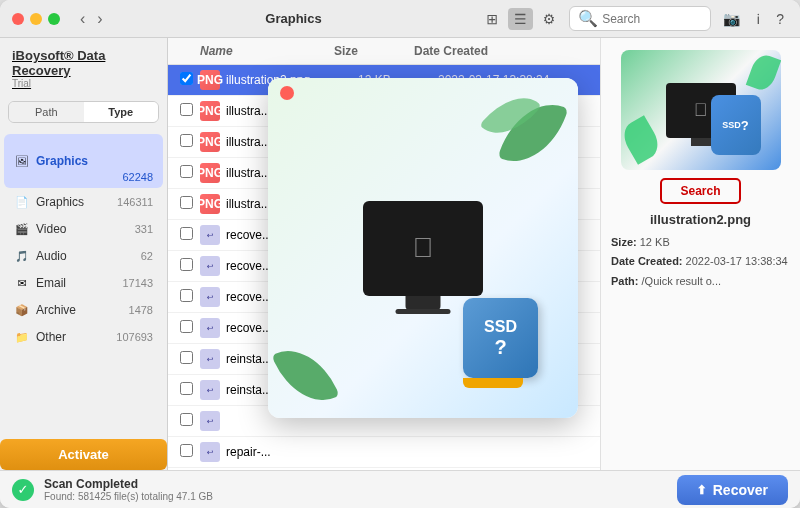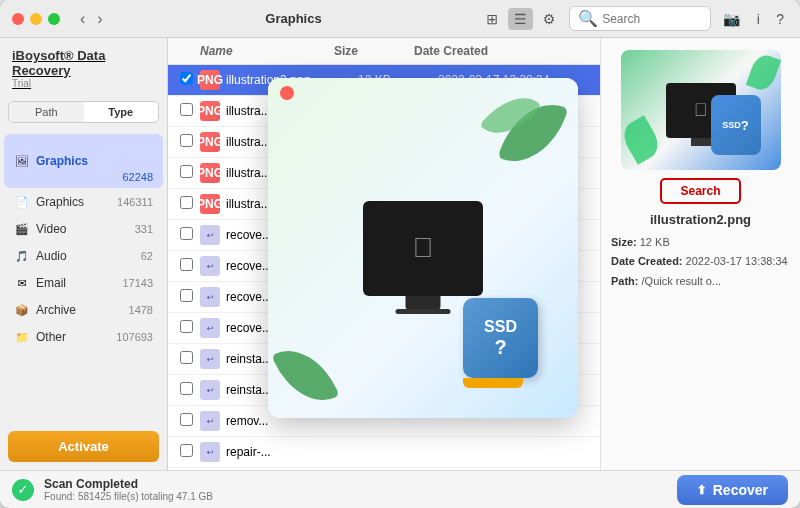--- a/index.html
+++ b/index.html
@@ -217,21 +217,20 @@
     .sidebar-item-count {
       font-size: 11px;
       color: #888;
     }
     .sidebar-item.active .sidebar-item-count {
       color: #2255cc;
       margin-top: 32px;
     }
 
     .sidebar-activate {
-      margin: 8px;
     }
     .activate-btn {
       width: 100%;
       padding: 8px 0;
       background: linear-gradient(to bottom, #f5a623, #e09010);
       border: none;
       border-radius: 6px;
       color: #fff;
       font-size: 13px;
       font-weight: 600;
@@ -833,21 +832,20 @@
         <div class="file-row">
           <div class="file-check col-check"><input type="checkbox" style=""></div>
           <div class="file-icon file-icon-recover">↩</div>
           <div class="file-name">reinsta...</div>
           <div class="file-size col-size"></div>
           <div class="file-date col-date"></div>
         </div>
         <div class="file-row">
           <div class="file-check col-check"><input type="checkbox" style=""></div>
           <div class="file-icon file-icon-recover">↩</div>
-          <div class="file-name">remov...</div>
           <div class="file-size col-size"></div>
           <div class="file-date col-date"></div>
         </div>
         <div class="file-row">
           <div class="file-check col-check"><input type="checkbox" style=""></div>
           <div class="file-icon file-icon-recover">↩</div>
           <div class="file-name">repair-...</div>
           <div class="file-size col-size"></div>
           <div class="file-date col-date"></div>
         </div>

